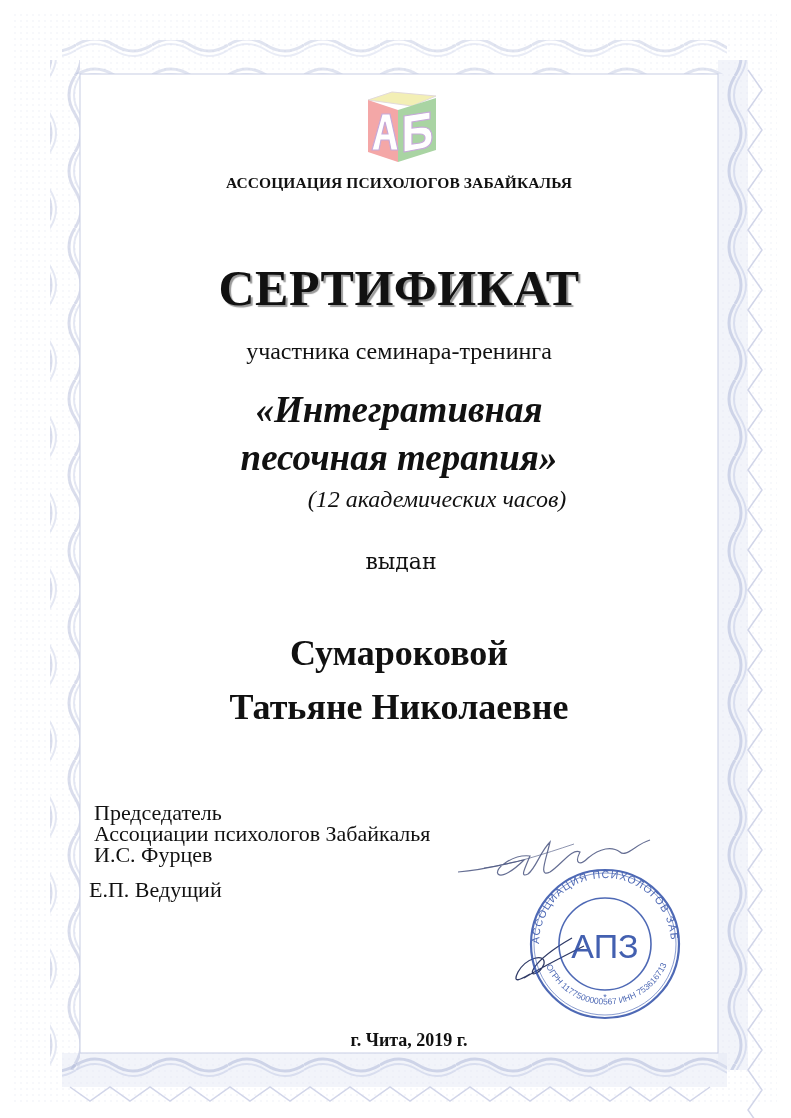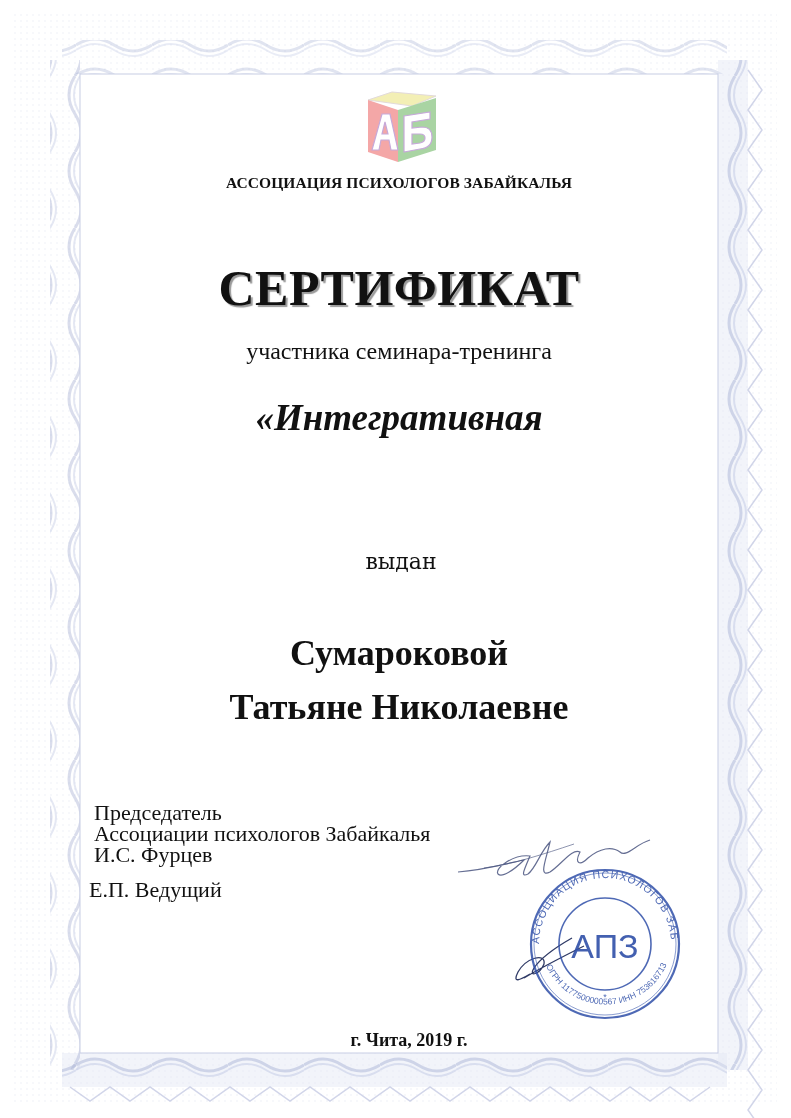--- a/index.html
+++ b/index.html
@@ -56,21 +56,21 @@
       font-size: 50px;
       letter-spacing: 0.5px;
       color: #111;
       text-shadow: 2px 2px 1px #9a9a9a;
     }
     .subtitle {
       top: 264px;
       font-size: 24px;
     }
     .seminar-name {
-      top: 320px;
+      top: 312px;
       font-size: 37px;
       font-weight: bold;
       font-style: italic;
       line-height: 48px;
     }
     .hours {
       top: 412px;
       font-size: 24px;
       font-style: italic;
       padding-left: 76px;
@@ -171,22 +171,24 @@
   </svg>
 
   <div class="center org-name">АССОЦИАЦИЯ ПСИХОЛОГОВ ЗАБАЙКАЛЬЯ</div>
 
   <div class="center subtitle">участника семинара-тренинга</div>
 
   <div class="center cert-title">СЕРТИФИКАТ</div>
 
   <div class="center seminar-name">
     <span class="sig-line">«Интегративная</span>
+    <span class="sig-line">песочная терапия»</span>
   </div>
 
+  <div class="center hours">(12 академических часов)</div>
 
   <div class="center issued">выдан</div>
 
   <div class="center recipient">
     <span class="sig-line">Сумароковой</span>
     <span class="sig-line">Татьяне Николаевне</span>
   </div>
 
   <div class="signatories">
     <div>

